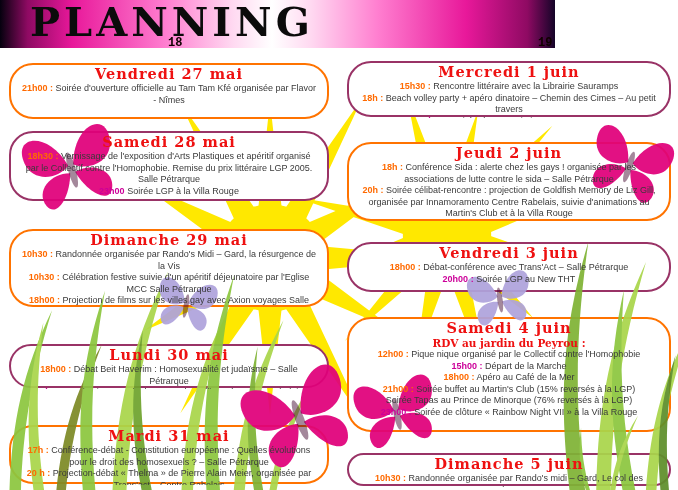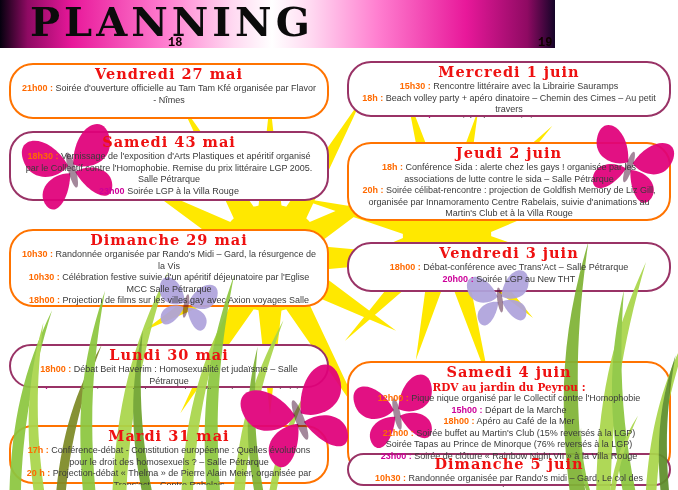--- a/index.html
+++ b/index.html
@@ -31,21 +31,21 @@
   #col-left .event-box{left:8px;width:322px;}
   #col-right .event-box{left:346px;width:326px;}
   #col-left  .b0{top:62px;height:58px;}
   #col-left  .b1{top:130px;height:72px;}
   #col-left  .b2{top:228px;height:80px;}
   #col-left  .b3{top:343px;height:46px;}
   #col-left  .b4{top:424px;height:61px;}
   #col-right .b0{top:60px;height:58px;}
   #col-right .b1{top:141px;height:81px;}
   #col-right .b2{top:241px;height:52px;}
-  #col-right .b3{top:316px;height:117px;margin-top:44px;}
+  #col-right .b3{top:316px;height:117px;}
   #col-right .b4{top:452px;height:35px;}
 
   .day{margin:3px 0 1px;text-align:center;font-family:"DejaVu Serif",serif;
        font-size:14.5px;font-weight:bold;letter-spacing:1px;color:#ee1111;}
   .subtitle{text-align:center;font-family:"DejaVu Serif",serif;font-size:10.5px;
        line-height:12px;font-weight:bold;color:#ee1111;}
   .line{margin:0;padding:0 12px;text-align:center;font-size:9px;line-height:11.6px;color:#3a3a3a;}
   .time{font-weight:bold;}
   .time.orange{color:#ff6a00;}
   .time.magenta{color:#cc0099;text-align:center;}
@@ -75,21 +75,21 @@
   <section id="col-left">
     <article class="event-box b0 orange">
       <h2 class="day">Vendredi 27 mai</h2>
 
       <div class="lines">
     <p class="line"><span class="time orange">21h00 :</span> <span class="desc">Soirée d'ouverture officielle au Tam Tam Kfé organisée par Flavor - Nîmes</span></p>
   </div>
     </article>
 
     <article class="event-box b1 magenta">
-      <h2 class="day">Samedi 43 mai</h2>
+      <h2 class="day">Samedi 28 mai</h2>
 
       <div class="lines">
     <p class="line"><span class="time orange">18h30 :</span> <span class="desc">Vernissage de l'exposition d'Arts Plastiques et apéritif organisé par le Collectif contre l'Homophobie. Remise du prix littéraire LGP 2005. Salle Pétrarque</span></p>
 
     <p class="line"><span class="time magenta">23h00</span> <span class="desc">Soirée LGP à la Villa Rouge</span></p>
   </div>
     </article>
 
     <article class="event-box b2 orange">
       <h2 class="day">Dimanche 29 mai</h2>

